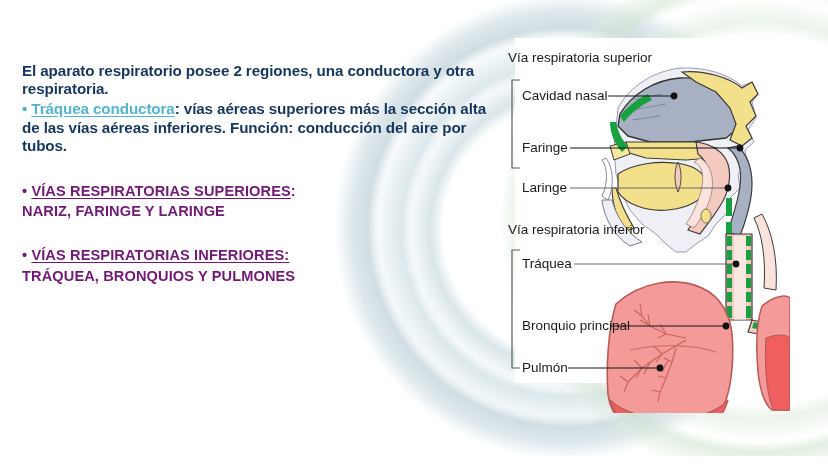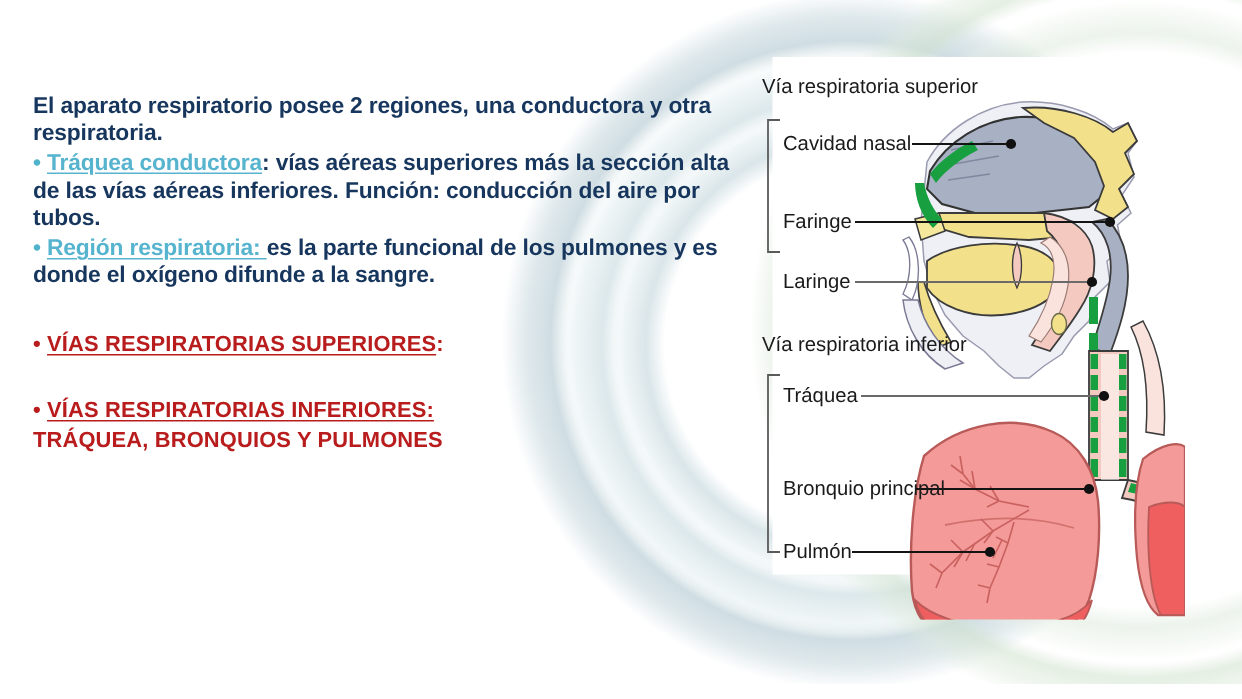--- a/index.html
+++ b/index.html
@@ -103,21 +103,21 @@
     text-decoration: underline;
     text-underline-offset: 2px;
   }
   .caps-block {
     margin-top: 26px;
   }
   .caps {
     font-size: 14.6px;
     font-weight: bold;
     line-height: 1.38;
-    color: #b91c1c;
+    color: #701a75;
     margin: 0;
     letter-spacing: 0.1px;
   }
   .caps u {
     text-decoration: underline;
     text-underline-offset: 2px;
   }
   .spacer-block { height: 24px; }
 
   
@@ -148,24 +148,24 @@
   <div class="deco deco-blue-3"></div>
   <div class="deco deco-green-outer"></div>
   <div class="deco deco-green-inner"></div>
 
   <div class="textcol">
 
     <p class="para">El aparato respiratorio posee 2 regiones, una conductora y otra respiratoria.</p>
 
     <p class="para bullet"><span class="bdot">•</span><span>&nbsp;</span><span class="link">Tráquea conductora</span><span>: vías aéreas superiores más la sección alta de las vías aéreas inferiores. Función: conducción del aire por tubos.</span></p>
 
-    <p class="para bullet"><span class="bdot">•</span><span>&nbsp;</span><span class="link">Región respiratoria: </span><span>es la parte funcional de los pulmones y es donde el oxígeno difunde a la sangre.</span></p>
 
     <div class="caps-block">
       <p class="caps"><span>•</span><span>&nbsp;</span><u>VÍAS RESPIRATORIAS SUPERIORES</u><span>:</span></p>
+      <p class="caps">NARIZ, FARINGE Y LARINGE</p>
     </div>
 
     <div class="spacer-block"></div>
 
     <div>
       <p class="caps"><span>•</span><span>&nbsp;</span><u>VÍAS RESPIRATORIAS INFERIORES:</u></p>
       <p class="caps">TRÁQUEA, BRONQUIOS Y PULMONES</p>
     </div>
 
   </div>

